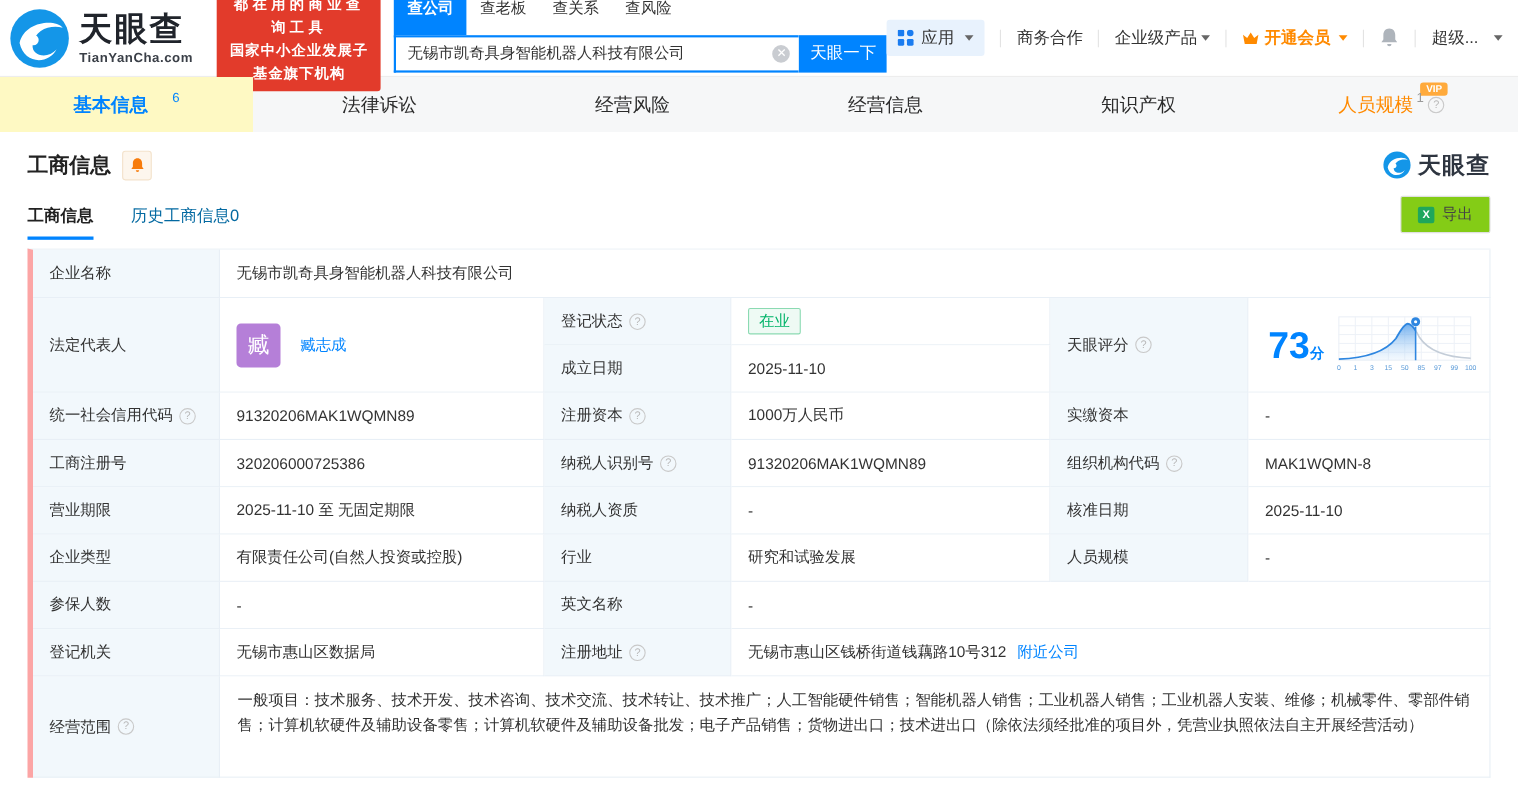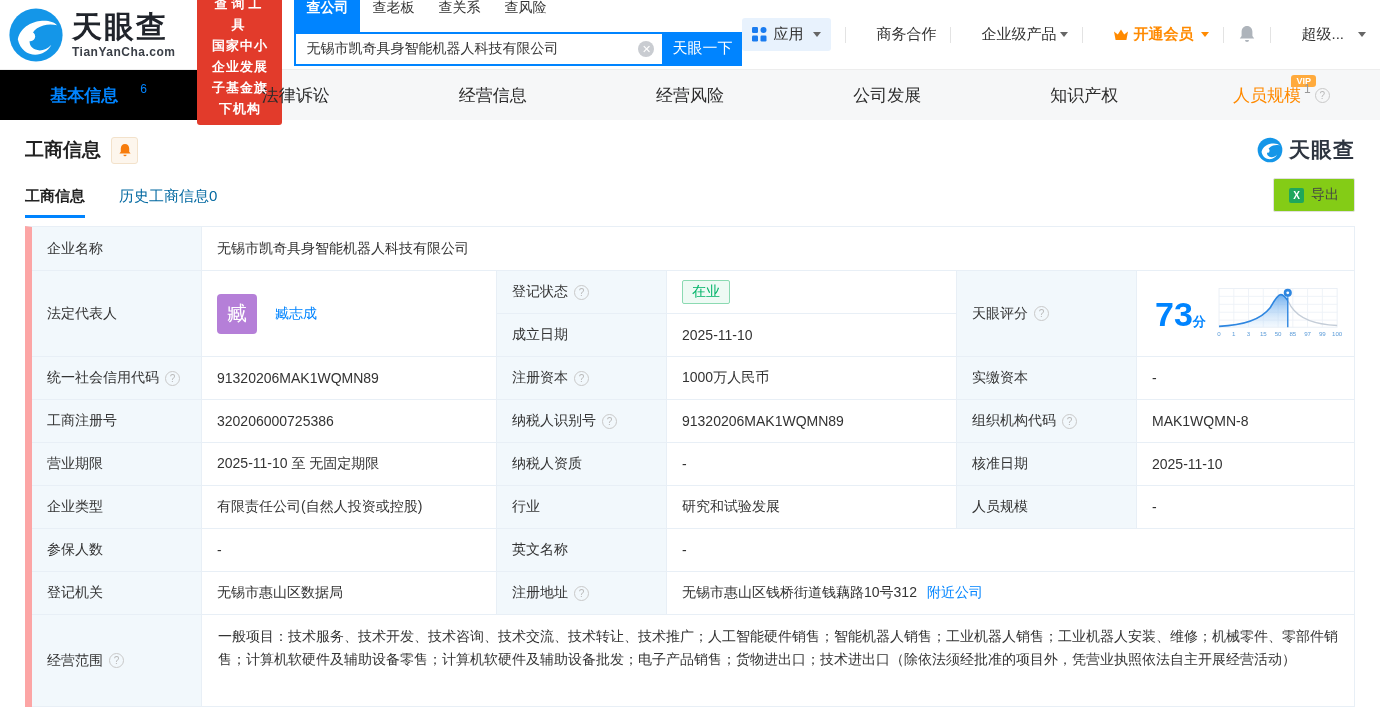--- a/index.html
+++ b/index.html
@@ -27,28 +27,28 @@
   .sinput input { width:100%; height:34px; border:2px solid #0084ff; border-right:none; padding:0 30px 0 10px; font-size:14px; color:#333; outline:none; font-family:inherit; }
   .clear-ic { position:absolute; right:8px; top:9px; width:16px; height:16px; background:#c9ccd1; border-radius:50%; color:#fff; font-size:11px; line-height:16px; text-align:center; cursor:pointer; }
   .clear-ic::before { content:"✕"; }
   .sbtn { width:80px; height:34px; background:#0084ff; color:#fff; border:none; font-size:15px; cursor:pointer; font-family:inherit; }
 
   .hnav { margin-left:auto; display:flex; align-items:center; gap:14px; font-size:15px; color:#333; white-space:nowrap; }
   .hsep { width:1px; height:16px; background:#e3e3e3; }
   .apps-chip { display:flex; align-items:center; gap:6px; background:#e8f2fd; padding:7px 10px; border-radius:3px; cursor:pointer; }
   .caret { width:0; height:0; border-left:4px solid transparent; border-right:4px solid transparent; border-top:5px solid #666; display:inline-block; margin-left:4px; }
   .caret.orange { border-top-color:#ff8a00; }
-  .hitem { display:flex; align-items:center; cursor:pointer;margin-left:16px; }
+  .hitem { display:flex; align-items:center; cursor:pointer; }
   .vip-link { color:#ff8a00; font-weight:bold; display:flex; align-items:center; gap:4px; }
   .bell-btn { cursor:pointer; display:flex; align-items:center; }
 
   
   .maintabs { display:flex; height:50px; background:#f6f7f8; }
   .mtab { flex:1; display:flex; align-items:center; justify-content:center; font-size:17px; color:#2b2b2b; cursor:pointer; position:relative;text-align:center; }
-  .mtab.active { background:#000000; color:#0084ff; font-weight:bold;gap:19px; }
+  .mtab.active { background:#fef9c3; color:#0084ff; font-weight:bold;gap:19px; }
   .mtab sup { font-size:12px; font-weight:normal; margin-left:3px; transform:translateY(-6px); }
   .mtab.active sup { color:#0084ff; }
   .mtab.history { color:#ff8a00; }
   .mtab.history sup { color:#999; }
   .vip-badge { position:absolute; top:5px; right:64px; background:#ffaa3c; color:#fff; font-size:9px; font-weight:bold; padding:1px 5px; border-radius:3px 3px 3px 0; }
   .qicon { width:15px; height:15px; border:1px solid #c9c9c9; border-radius:50%; color:#b9b9b9; font-size:10px; line-height:13px; text-align:center; display:inline-block; cursor:pointer; flex:none; }
   .qicon::before { content:"?"; }
   .mtab .qicon { margin-left:4px; }
 
   
@@ -65,21 +65,21 @@
   .subtab.active { color:#222; font-weight:bold; }
   .subtab.active::after { content:""; position:absolute; left:0; right:0; bottom:0; height:3px; background:#0084ff; }
   .subtab.dim { color:#0369a1; }
   .export-btn { margin-left:auto; margin-bottom:6px; display:flex; align-items:center; gap:7px; border:1px solid #e0e0e0; border-radius:2px; background:#84cc16; padding:7px 15px; font-size:14px; color:#444; cursor:pointer; font-family:inherit; }
   .xls-ic { width:15px; height:15px; background:#1fa75c; border-radius:2px; color:#fff; font-size:10px; font-weight:bold; line-height:15px; text-align:center; }
   .xls-ic::before { content:"X"; }
 
   
   .biz-table { margin-top:8px; display:grid; grid-template-columns:170px 295px 170px 290px 180px 1fr;
     grid-template-rows:44px 43px 43px 43px 43px 43px 43px 43px 43px 92px;
-    border-top:1px solid #e8eff6; border-left:7px solid #fca5a5; font-size:14px; }
+    border-top:1px solid #e8eff6; border-left:5px solid #fca5a5; font-size:14px; }
   .cell { border-right:1px solid #e8eff6; border-bottom:1px solid #e8eff6; display:flex; align-items:center; padding:0 15px; gap:6px; background:#fff; overflow:hidden; }
   .cell.lab { background:#f2f8fc; color:#333; }
   .scope-cell { align-items:flex-start; padding:10px 16px; line-height:23px; display:block; }
   .link { color:#0084ff; cursor:pointer; text-decoration:none; }
   .avatar { width:40px; height:40px; border-radius:4px; background:#b57fd8; color:#fff; font-size:20px; display:flex; align-items:center; justify-content:center; margin-right:12px; cursor:pointer; flex:none; }
   .status-badge { color:#00b368; background:#eefaf4; border:1px solid #8bdab2; border-radius:2px; padding:2px 9px; font-size:14px; }
   .score-cell { justify-content:space-between; padding:0 10px 0 18px; }
   .score-num { color:#0084ff; font-weight:bold; font-size:34px; line-height:1; }
   .score-unit { color:#0084ff; font-size:13px; font-weight:bold; }
   .dash { color:#333; }
@@ -168,27 +168,24 @@
 
   <nav class="maintabs">
     <div class="mtab active">
       <span>基本信息</span>
       <sup>6</sup>
     </div>
     <div class="mtab">
         <span>法律诉讼</span>
       </div>
     <div class="mtab">
+        <span>经营风险</span>
+      </div>
+    <div class="mtab">
         <span>经营信息</span>
-      </div>
-    <div class="mtab">
-        <span>经营风险</span>
-      </div>
-    <div class="mtab">
-        <span>公司发展</span>
       </div>
     <div class="mtab">
         <span>知识产权</span>
       </div>
     <div class="mtab history">
       <span class="vip-badge">VIP</span>
       <span>人员规模</span>
       <sup>1</sup>
       <span class="qicon"></span>
     </div>

